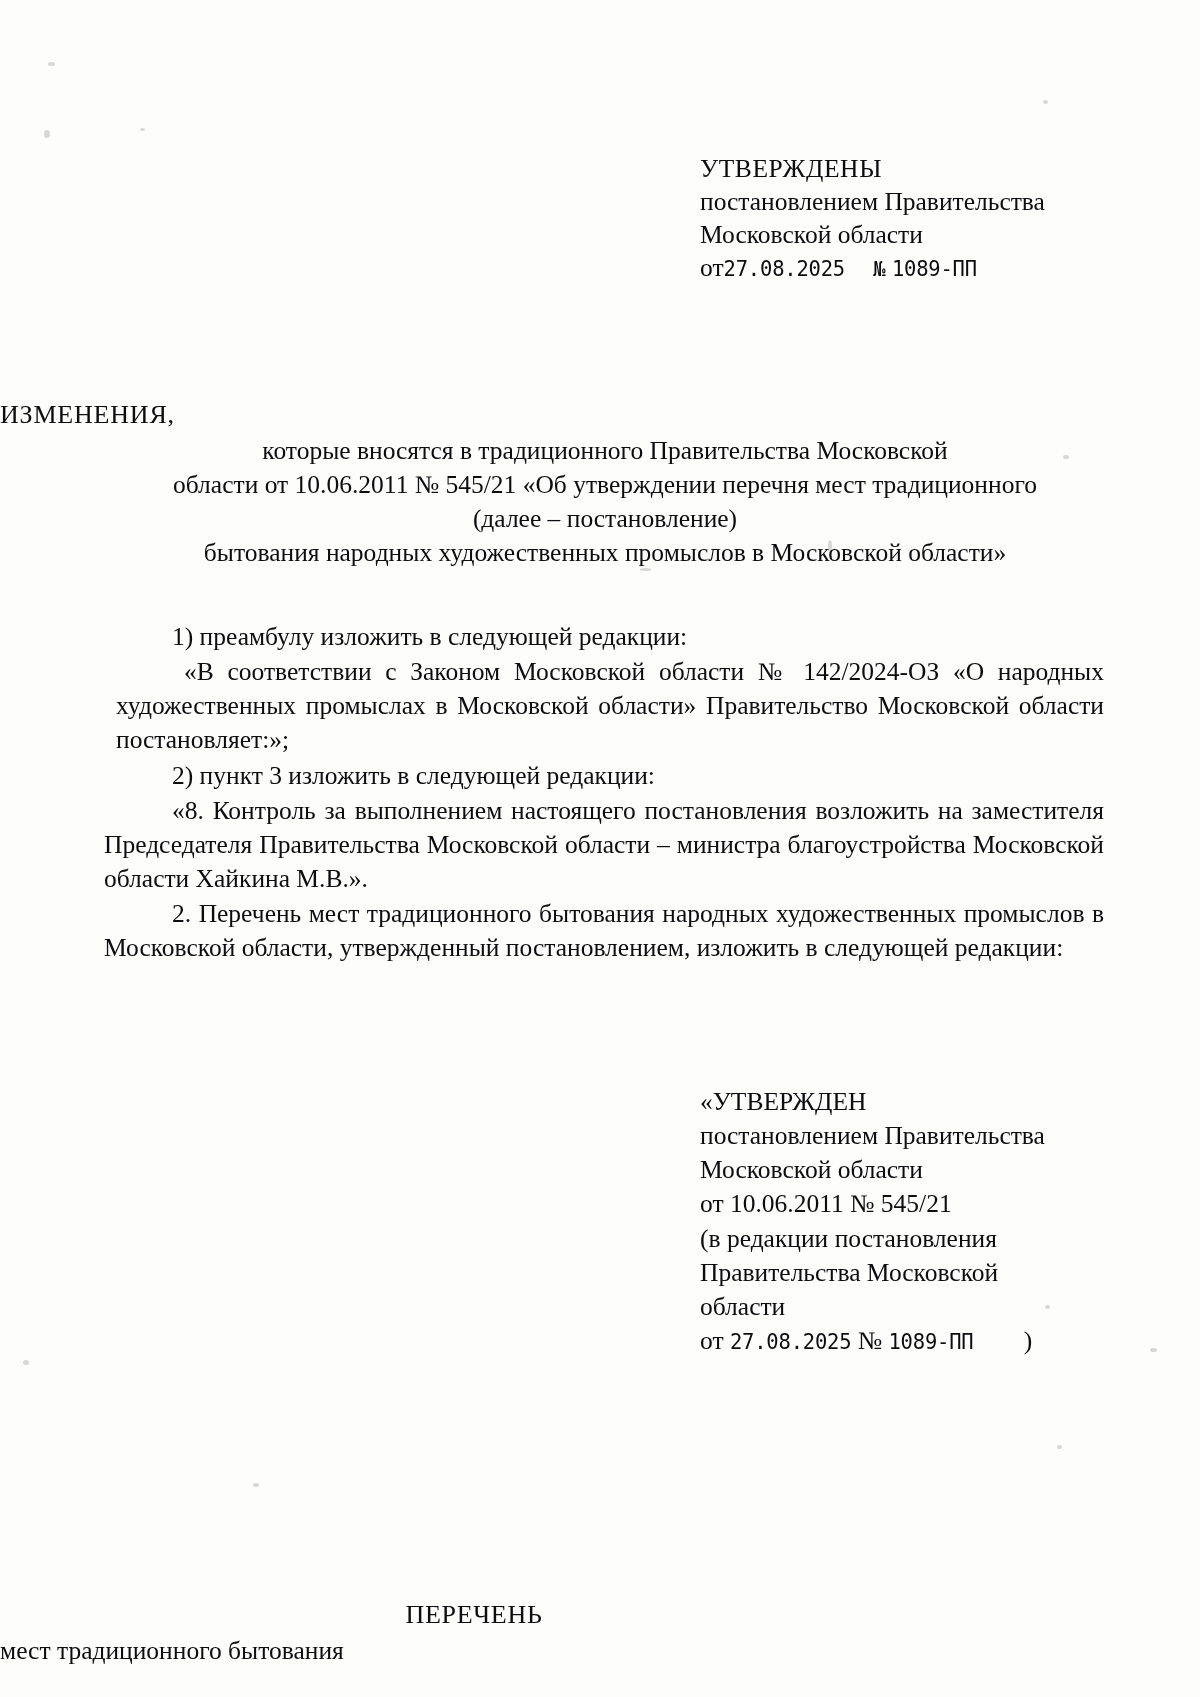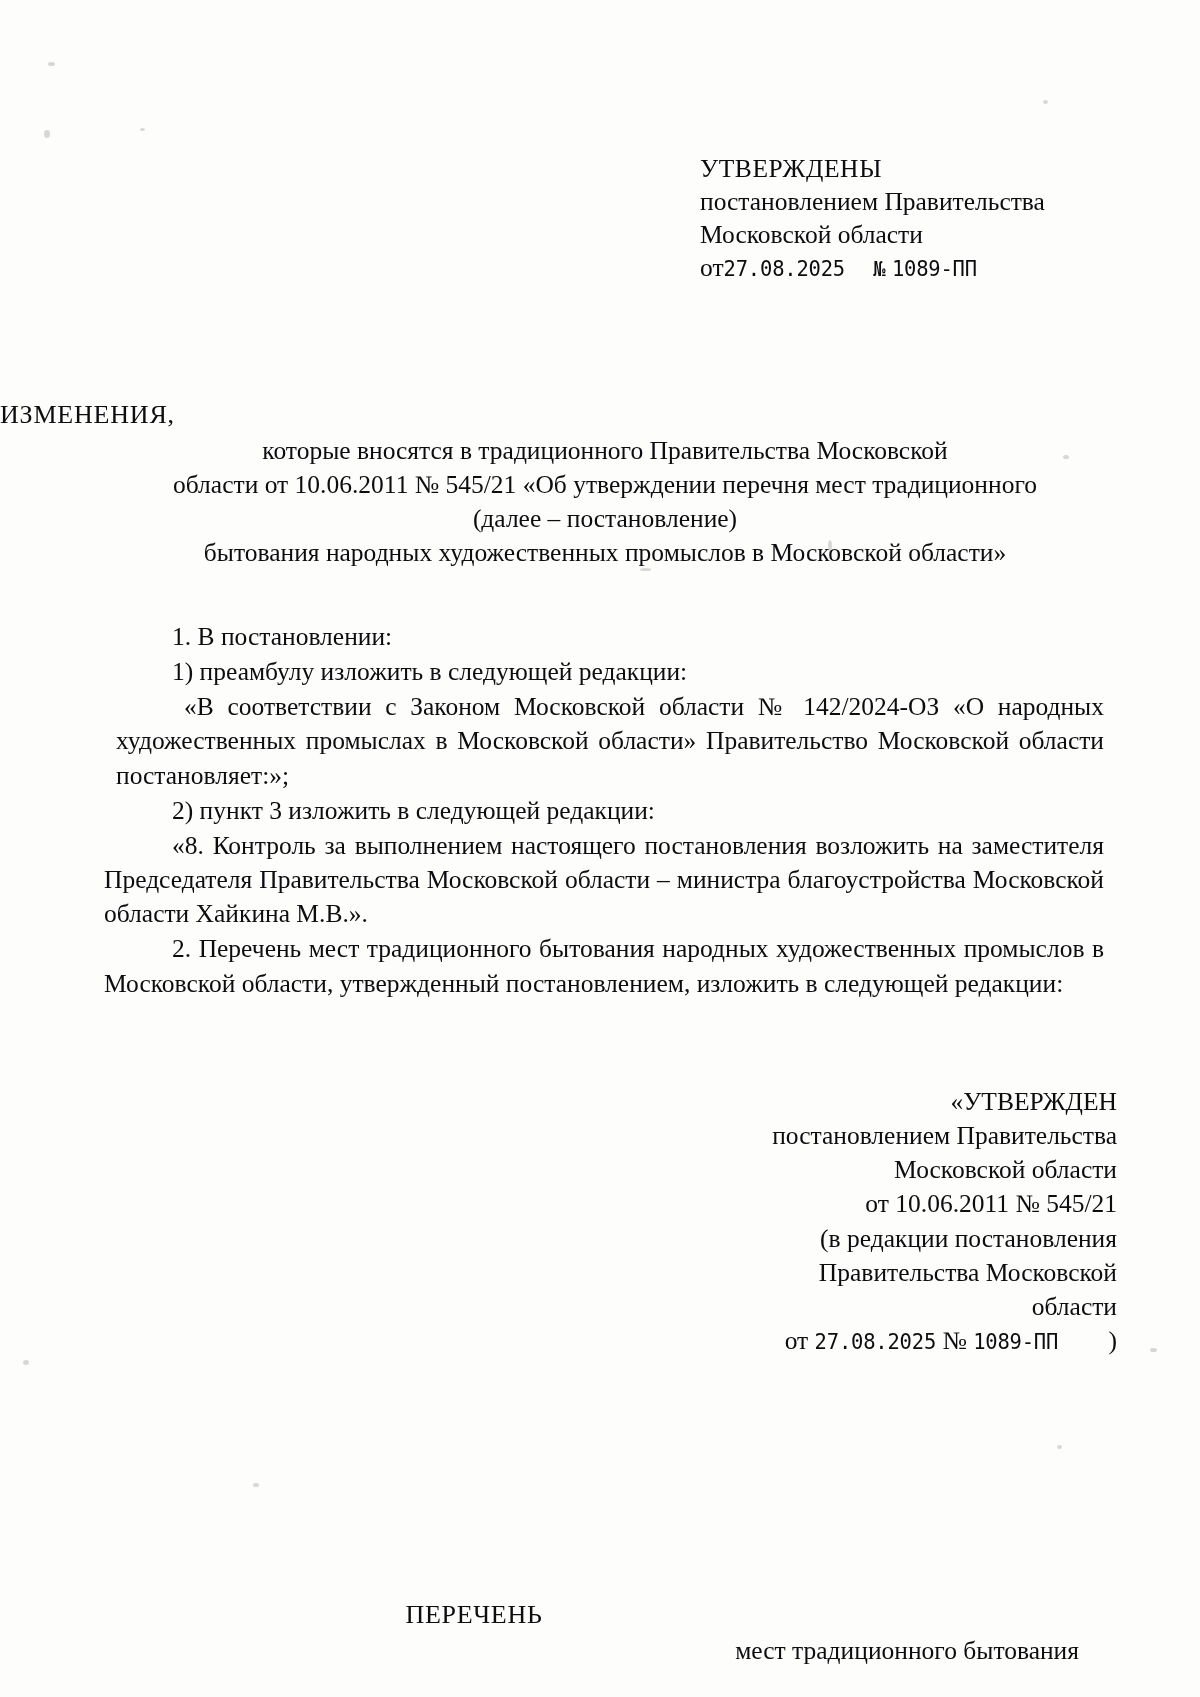--- a/index.html
+++ b/index.html
@@ -89,46 +89,45 @@
   .p-indent {
     text-indent: 68px;
   }
   .p-just {
     text-align: justify;
     text-align-last: left;
   }
 
   
   .inner-approval {
-    left: 667px;
+    left: 700px;
     top: 1085px;
     width: 450px;
     font-size: 25.5px;
     line-height: 1.34;
-    text-align: right;
   }
   .inner-approval .paren-end {
     display: inline-block;
     margin-left: 44px;
   }
 
   
   .list-title {
     left: 0;
     top: 1600px;
     width: 948px;
     text-align: center;
     font-size: 26px;
     letter-spacing: 0.7px;
   }
   .list-sub {
     left: 0;
     top: 1636px;
     width: 1079px;
-    text-align: right;
+    text-align: left;
     font-size: 25.5px;
   }
 </style>
 </head>
 <body>
 
 <div class="page">
 
   <div class="speck" style="left:48px;  top:62px;  width:7px;  height:4px;"></div>
   <div class="speck" style="left:44px;  top:130px; width:6px;  height:8px;"></div>
@@ -159,21 +158,20 @@
     <div class="block doc-title">ИЗМЕНЕНИЯ,</div>
 
     <div class="block doc-subtitle">
       <div>которые вносятся в традиционного Правительства Московской</div>
       <div>области от 10.06.2011 № 545/21 «Об утверждении перечня мест традиционного</div>
       <div>(далее – постановление)</div>
       <div>бытования народных художественных промыслов в Московской области»</div>
     </div>
 
     <div class="block body-text">
-      <p class="p-indent">1.  В постановлении:</p>
       <p class="p-indent">1) преамбулу изложить в следующей редакции:</p>
       <p class="p-indent p-just" style="text-align-last:justify;margin-left:12px;">«В соответствии с Законом Московской области № 142/2024-ОЗ «О народных художественных промыслах в Московской области» Правительство Московской области постановляет:»;</p>
       <p class="p-indent">2) пункт 3 изложить в следующей редакции:</p>
       <p class="p-indent p-just">«8. Контроль за выполнением настоящего постановления возложить на заместителя Председателя Правительства Московской области – министра благоустройства Московской области Хайкина М.В.».</p>
       <p class="p-indent p-just">2.    Перечень мест традиционного бытования народных художественных промыслов в Московской области, утвержденный постановлением, изложить в следующей редакции:</p>
     </div>
 
     <div class="block inner-approval">
       <div>«УТВЕРЖДЕН</div>
       <div>постановлением Правительства</div>

